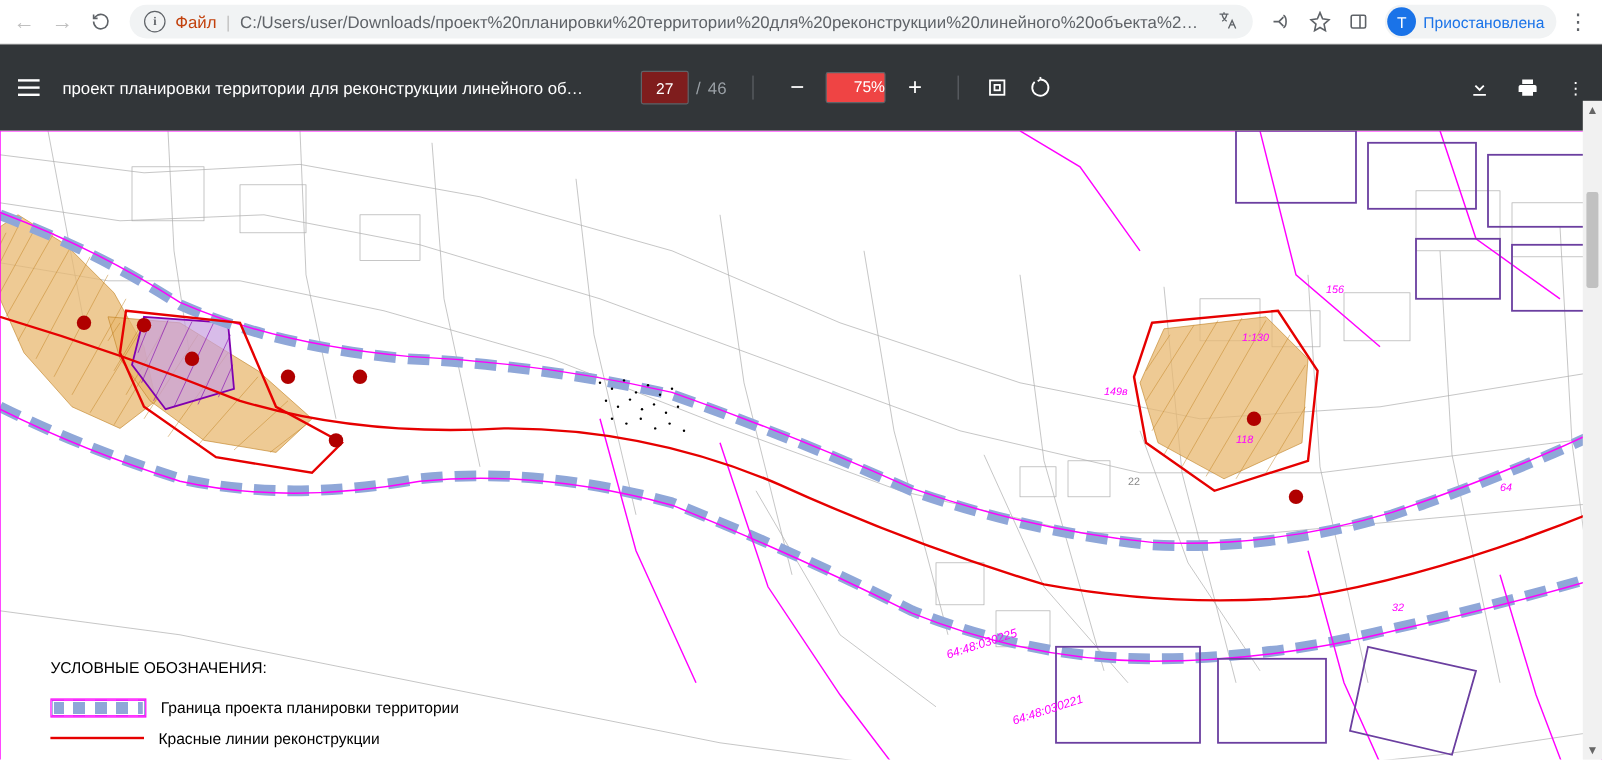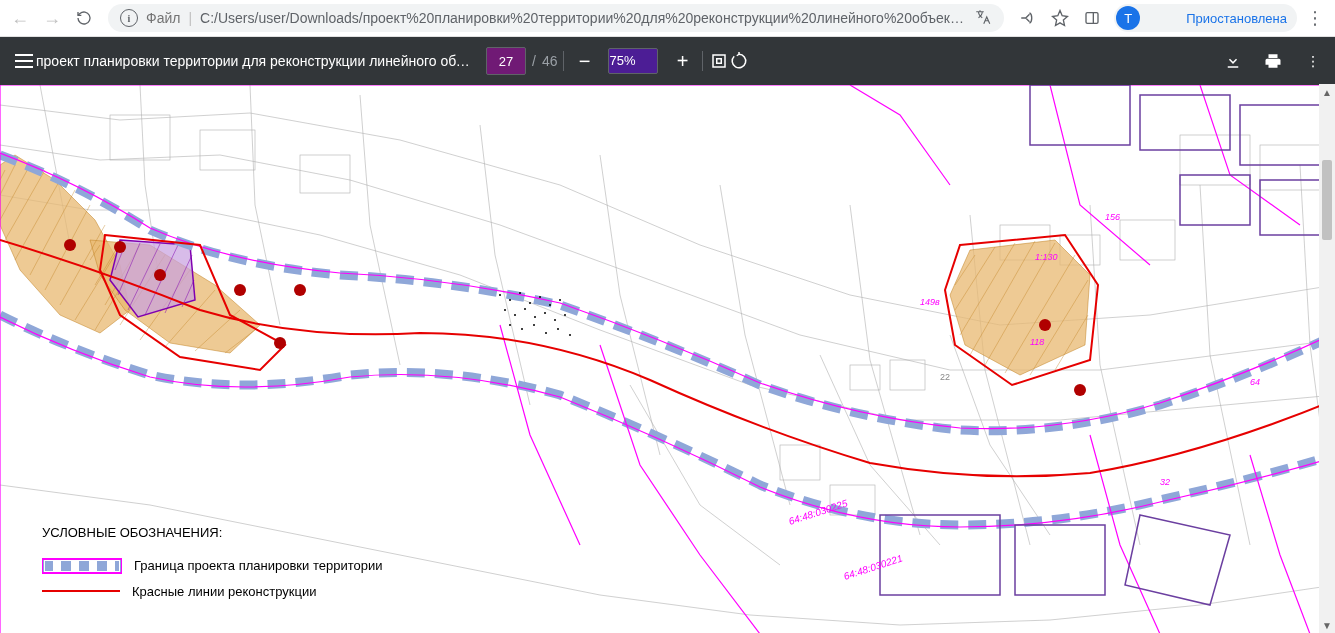--- a/index.html
+++ b/index.html
@@ -3,40 +3,40 @@
 <meta charset="utf-8">
 <style>
 html,body{margin:0;padding:0;width:1335px;height:633px;font-family:"Segoe UI",Arial,sans-serif;overflow:hidden;background:#fff;}
 
 .browser-bar{height:36px;background:#fff;display:flex;align-items:center;padding:0 6px;gap:4px;border-bottom:1px solid #e1e1e1;}
 .nav-btn{width:28px;height:28px;border:none;background:transparent;border-radius:50%;display:flex;align-items:center;justify-content:center;color:#5f6368;font-size:18px;cursor:default;}
 .nav-btn.disabled{color:#c0c0c0;}
 .nav-btn.enabled{color:#5f6368;}
 .url-bar{flex:1;height:28px;background:#f1f3f4;border-radius:14px;display:flex;align-items:center;padding:0 12px;gap:8px;margin:0 6px;color:#5f6368;font-size:14px;overflow:hidden;}
 .url-bar .info-icon{width:16px;height:16px;border:1px solid #5f6368;border-radius:50%;display:flex;align-items:center;justify-content:center;font-size:10px;font-weight:bold;color:#5f6368;flex-shrink:0;font-family:serif;}
-.url-bar .file-label{color:#737373;flex-shrink:0;}
+.url-bar .file-label{color:#c2410c;flex-shrink:0;}
 .url-bar .sep{color:#c0c0c0;flex-shrink:0;}
 .url-bar .url-text{white-space:nowrap;overflow:hidden;text-overflow:ellipsis;flex:1;}
 .ext-icon{width:28px;height:28px;display:flex;align-items:center;justify-content:center;color:#5f6368;font-size:16px;}
 .profile-chip{display:flex;align-items:center;gap:6px;padding:2px 10px 2px 2px;border-radius:14px;background:#f1f3f4;margin-left:4px;}
 .profile-avatar{width:24px;height:24px;border-radius:50%;background:#1a73e8;color:#fff;display:flex;align-items:center;justify-content:center;font-size:13px;font-weight:500;}
-.profile-label{font-size:13px;color:#1a73e8;margin-left:40px;}
+.profile-label{font-size:13px;color:#1a73e8;}
 .menu-dots{width:28px;height:28px;display:flex;align-items:center;justify-content:center;color:#5f6368;font-size:18px;}
 
-.pdf-toolbar{height:48px;background:#323639;display:flex;align-items:center;padding:0 12px;color:#fff;font-size:14px;}
+.pdf-toolbar{height:48px;background:#323639;display:flex;align-items:center;padding:12px 12px;color:#fff;font-size:14px;gap:16px;}
 .menu-icon{width:24px;height:24px;display:flex;flex-direction:column;justify-content:center;gap:4px;cursor:pointer;}
 .menu-icon span{display:block;height:2px;background:#fff;width:18px;margin:0 auto;}
 .doc-title{flex-shrink:1;white-space:nowrap;overflow:hidden;text-overflow:ellipsis;max-width:440px;}
 .page-group{display:flex;align-items:center;gap:6px;}
-.page-input{width:34px;height:24px;background:#701a75;border:1px solid #5f6368;color:#fff;text-align:center;font-size:13px;border-radius:2px;}
+.page-input{width:34px;height:24px;background:#7f1d1d;border:1px solid #5f6368;color:#fff;text-align:center;font-size:13px;border-radius:2px;}
 .page-total{color:#9aa0a6;}
 .divider{width:1px;height:20px;background:#5f6368;margin:0 6px;}
 .zoom-group{display:flex;align-items:center;gap:10px;}
 .zoom-btn{width:28px;height:28px;background:transparent;border:none;color:#fff;font-size:20px;display:flex;align-items:center;justify-content:center;cursor:pointer;border-radius:50%;}
-.zoom-val{width:48px;height:24px;background:#4c1d95;border:1px solid #5f6368;color:#fff;text-align:left;font-size:13px;line-height:24px;border-radius:2px;}
+.zoom-val{width:48px;height:24px;background:#ef4444;border:1px solid #5f6368;color:#fff;text-align:right;font-size:13px;line-height:24px;border-radius:2px;}
 .pdf-right{margin-left:auto;display:flex;align-items:center;gap:20px;}
 .pdf-action{width:20px;height:20px;display:flex;align-items:center;justify-content:center;color:#fff;}
 
 .content{position:relative;width:1335px;height:549px;background:#fff;overflow:hidden;}
 .map-svg{position:absolute;inset:0;width:100%;height:100%;}
 .legend{position:absolute;left:42px;top:440px;font-family:Liberation Sans, sans-serif;font-size:13px;color:#000;}
 .legend-title{font-size:13px;margin-bottom:18px;}
 .legend-row{display:flex;align-items:flex-start;gap:12px;margin-bottom:10px;}
 .swatch{width:78px;height:14px;position:relative;flex-shrink:0;}
 .swatch-boundary{border:1px solid #ff00ff;background:repeating-linear-gradient(90deg,#8fa7d8 0 10px,transparent 10px 18px);outline:1px solid #fff;outline-offset:-3px;}

